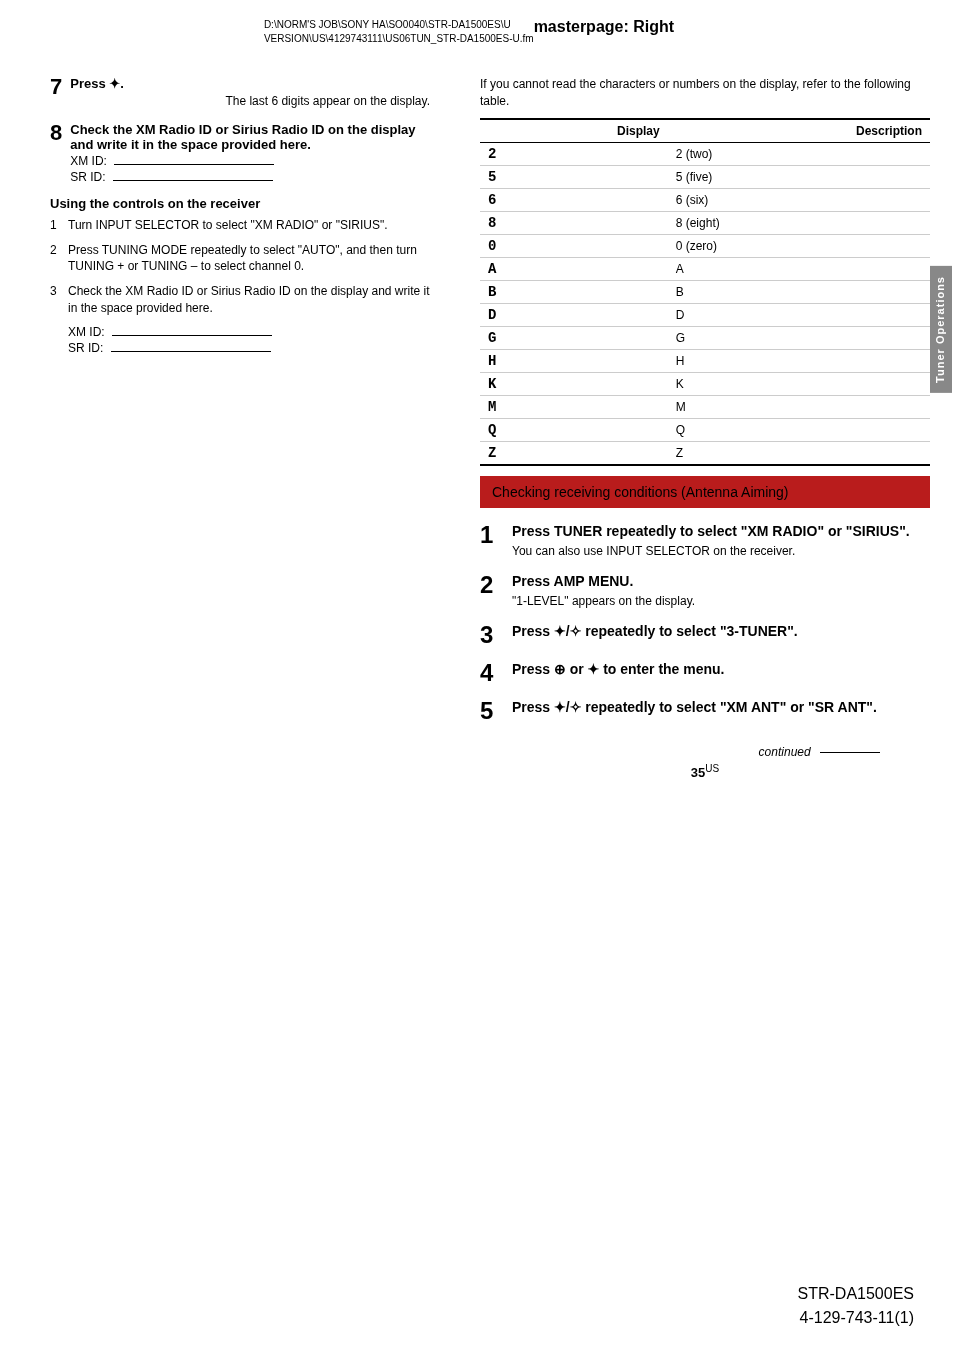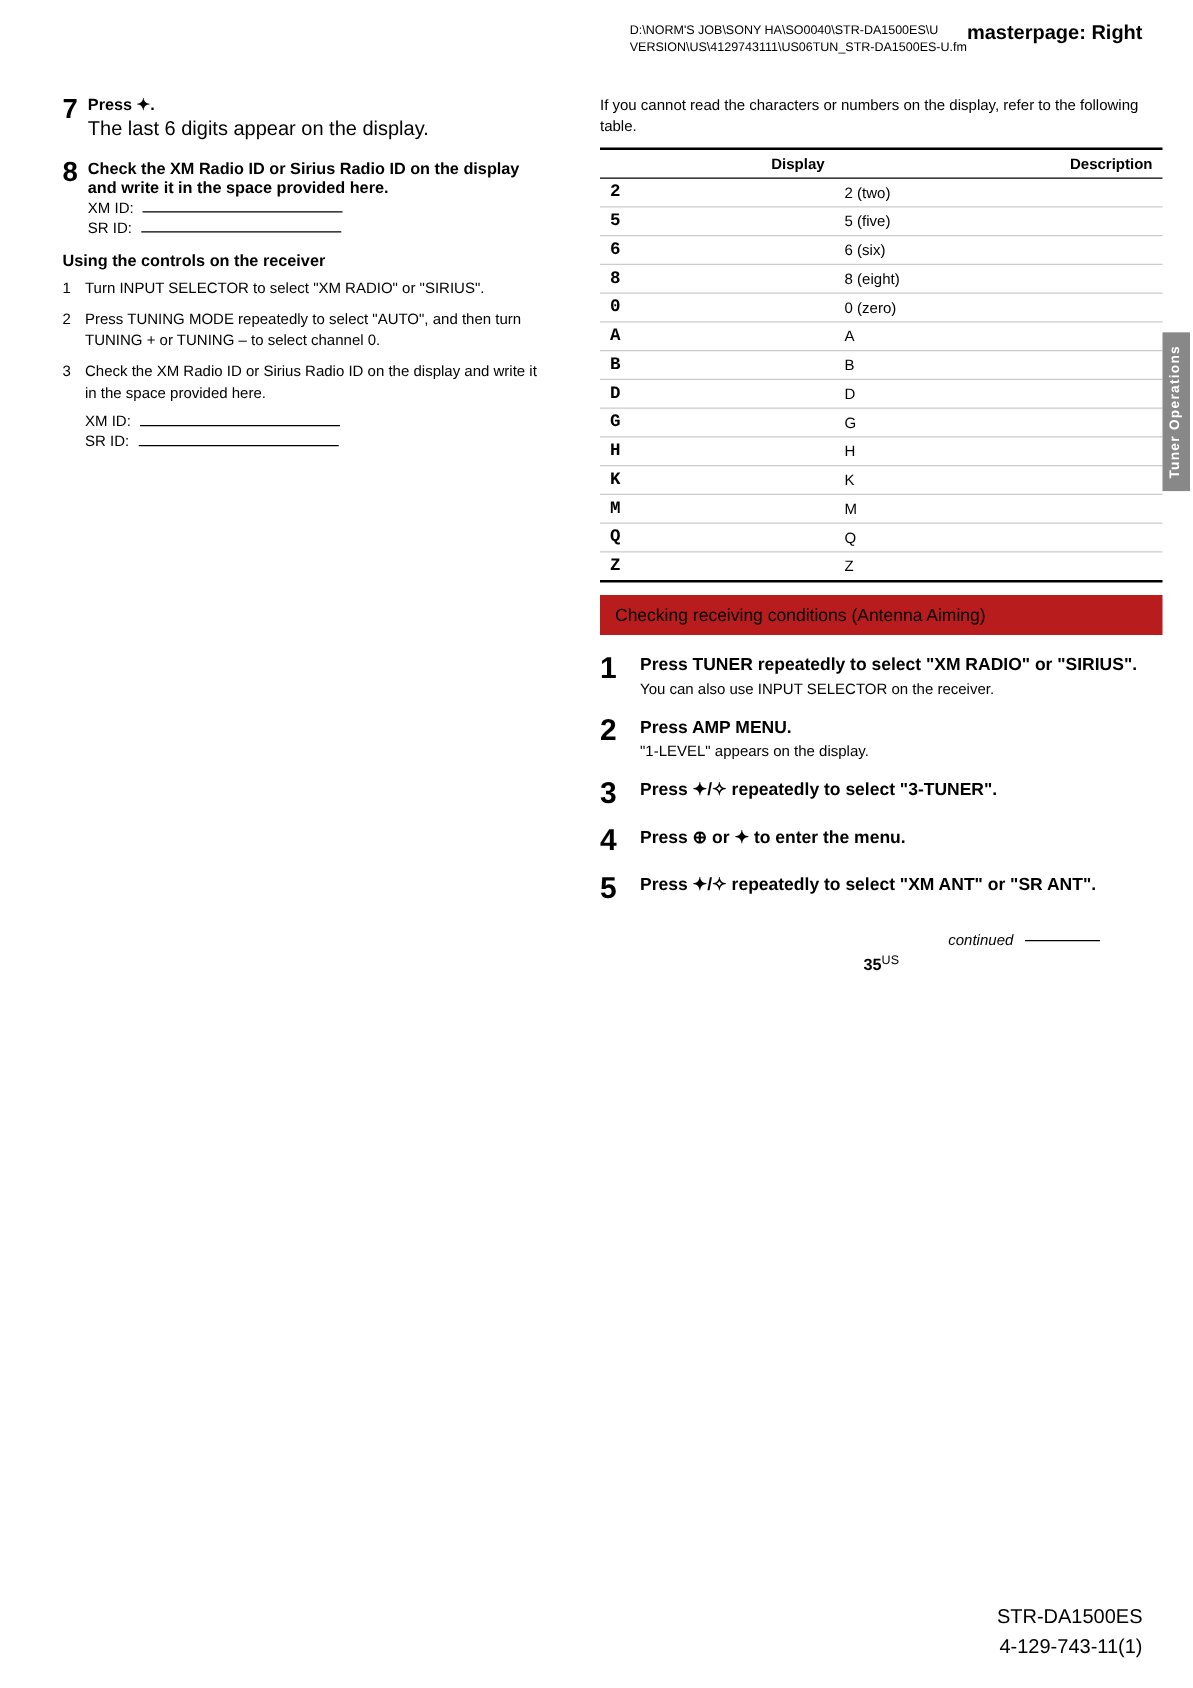--- a/index.html
+++ b/index.html
@@ -16,21 +16,21 @@
     .page-container {
       width: 954px;
       min-height: 1350px;
       padding: 0;
       position: relative;
     }
 
     
     .header-meta {
       display: flex;
-      justify-content: flex-end;
+      justify-content: center;
       padding: 18px 40px 0 24px;
       font-size: 10px;
       color: #000;
     }
     .header-meta-left {
       line-height: 1.4;
     }
 
     
     .main-content {
@@ -86,23 +86,24 @@
       margin-bottom: 12px;
       overflow: hidden;
     }
 
     .step-title {
       font-weight: bold;
       font-size: 13px;
     }
 
     .step-body {
-      font-size: 16px;
+      font-size: 12px;
       margin-top: 2px;
       line-height: 1.4;
+      text-align: right;
     }
 
     
     .section-heading {
       font-size: 13px;
       font-weight: bold;
       margin-bottom: 6px;
       margin-top: 10px;
     }
 

